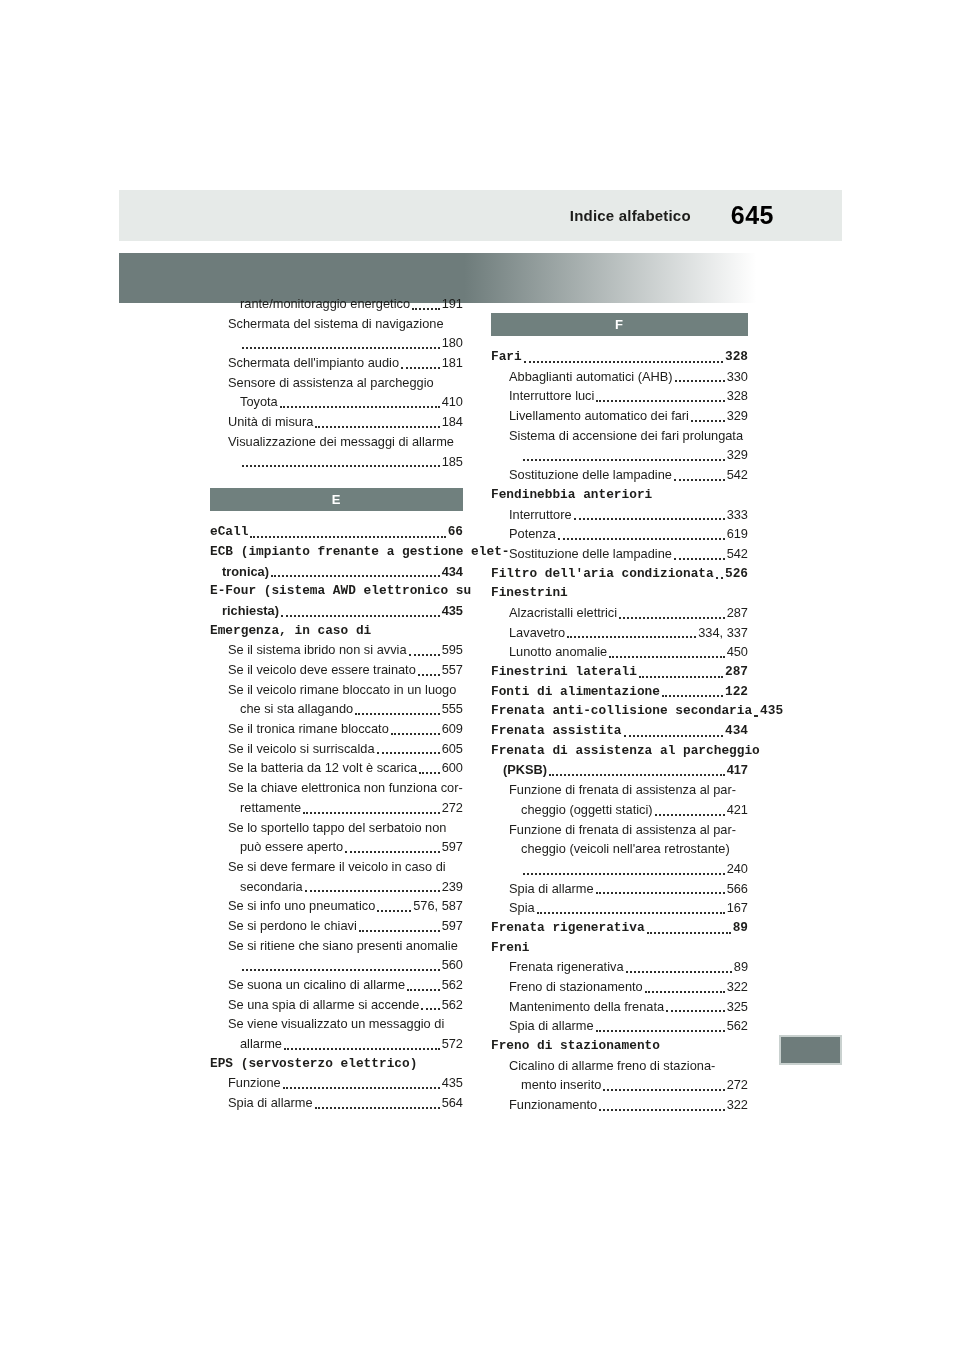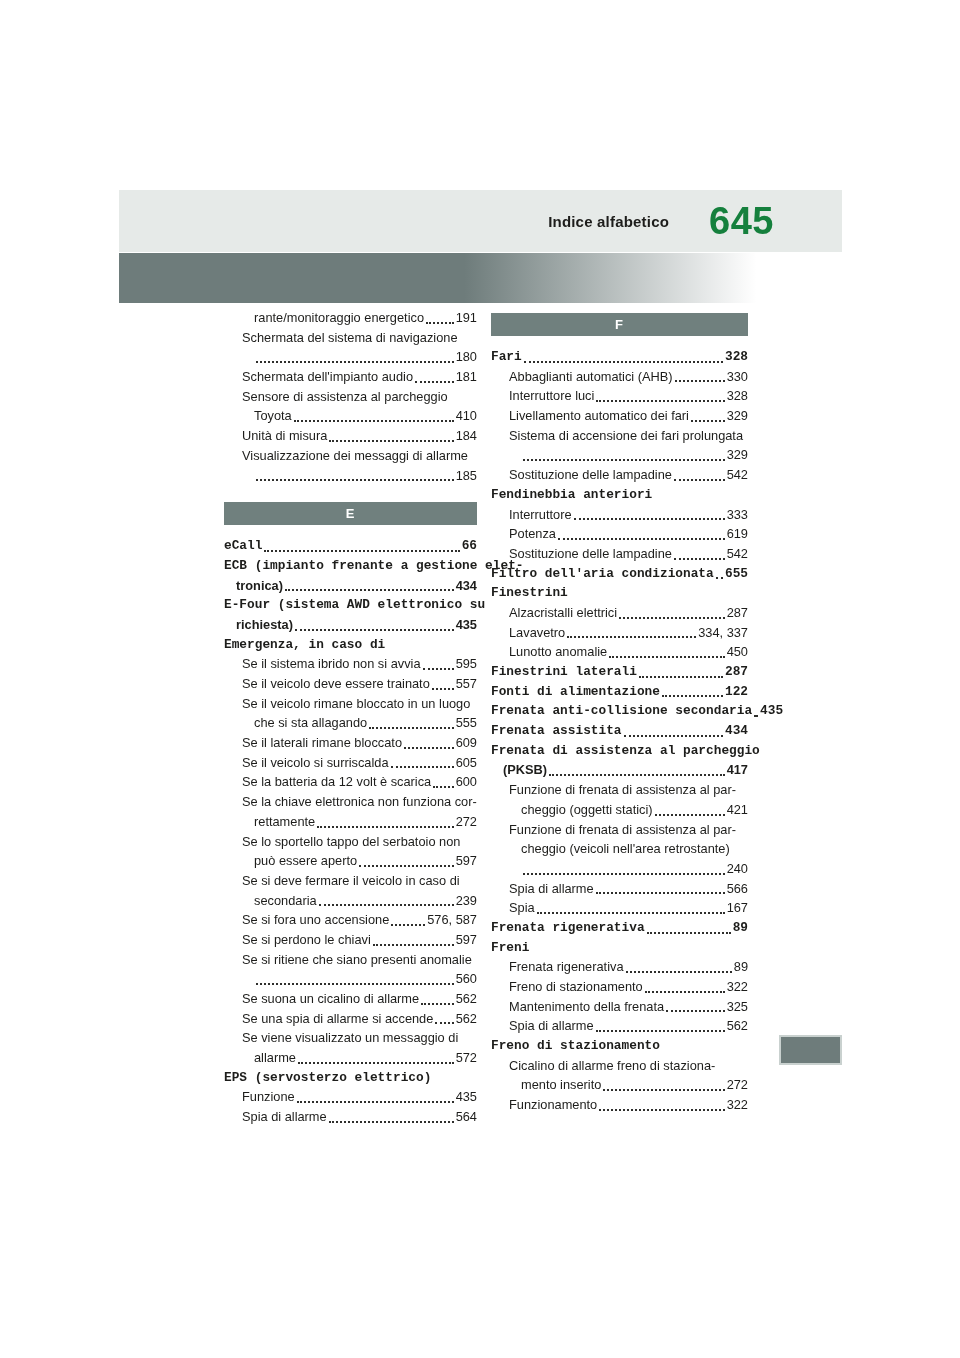--- a/index.html
+++ b/index.html
@@ -1,36 +1,36 @@
 <!DOCTYPE html>
 <html style="--band: #e6eae8; --barbg: #70807e; --slate: #6e7c7b; --text: #1d1d1b; --wm: #9a9a9a;"><head>
 <meta charset="utf-8">
 <style>
   html,body{margin:0;padding:0;background:#ffffff;}
   body{width:960px;height:1358px;font-family:"Liberation Sans","DejaVu Sans",sans-serif;}
   .page{position:relative;width:960px;height:1358px;background:#fff;overflow:hidden;}
 
   
   .header-band{
-    position:absolute;left:119px;top:190px;width:723px;height:62px;
+    position:absolute;left:119px;top:190px;width:723px;height:51px;
     background:var(--band,#e6eae8);
     display:flex;align-items:center;justify-content:flex-end;
   }
   .header-title{font-weight:bold;font-size:15px;color:var(--text,#1d1d1b);letter-spacing:0.2px;}
-  .header-pageno{font-weight:bold;font-size:38px;color:#15803d;margin-left:40px;margin-right:68px;letter-spacing:0.5px;}
+  .header-pageno{font-weight:bold;font-size:25px;color:#000000;margin-left:40px;margin-right:68px;letter-spacing:0.5px;}
 
   
   .gradient-bar{
     position:absolute;left:119px;top:253px;width:664px;height:50px;
     background:linear-gradient(90deg,var(--slate,#6e7c7b) 0%,var(--slate,#6e7c7b) 52%,#ffffff 96%);
   }
 
   
   .col{position:absolute;font-size:12.8px;line-height:19.7px;color:var(--text,#1d1d1b);}
-  .col-left{left:210px;top:308px;width:253px;margin-left:14px;}
+  .col-left{left:210px;top:294px;width:253px;}
   .col-right{left:491px;top:313px;width:257px;}
 
   .sec:not(:first-child) .bar{margin-top:17px;}
   .bar{
     height:23px;background:var(--barbg,#70807e);margin-bottom:11px;
     display:flex;align-items:center;justify-content:center;
     color:#fff;font-weight:bold;font-size:13px;letter-spacing:1px;
   }
 
   .entry{display:flex;align-items:baseline;white-space:nowrap;height:19.7px;}
@@ -153,21 +153,21 @@
         </div>
         <div class="entry s-sub">
           <span class="txt">Se il veicolo rimane bloccato in un luogo</span>
         </div>
         <div class="entry s-subwrap">
           <span class="txt">che si sta allagando</span>
           <span class="leader"></span>
           <span class="pg">555</span>
         </div>
         <div class="entry s-sub">
-          <span class="txt">Se il laterali rimane bloccato</span>
+          <span class="txt">Se il tronica rimane bloccato</span>
           <span class="leader"></span>
           <span class="pg">609</span>
         </div>
         <div class="entry s-sub">
           <span class="txt">Se il veicolo si surriscalda</span>
           <span class="leader"></span>
           <span class="pg">605</span>
         </div>
         <div class="entry s-sub">
           <span class="txt">Se la batteria da 12 volt è scarica</span>
@@ -192,21 +192,21 @@
         </div>
         <div class="entry s-sub">
           <span class="txt">Se si deve fermare il veicolo in caso di</span>
         </div>
         <div class="entry s-subwrap">
           <span class="txt">secondaria</span>
           <span class="leader"></span>
           <span class="pg">239</span>
         </div>
         <div class="entry s-sub">
-          <span class="txt">Se si fora uno accensione</span>
+          <span class="txt">Se si info uno pneumatico</span>
           <span class="leader"></span>
           <span class="pg">576, 587</span>
         </div>
         <div class="entry s-sub">
           <span class="txt">Se si perdono le chiavi</span>
           <span class="leader"></span>
           <span class="pg">597</span>
         </div>
         <div class="entry s-sub">
           <span class="txt">Se si ritiene che siano presenti anomalie</span>
@@ -301,21 +301,21 @@
           <span class="pg">619</span>
         </div>
         <div class="entry s-sub">
           <span class="txt">Sostituzione delle lampadine</span>
           <span class="leader"></span>
           <span class="pg">542</span>
         </div>
         <div class="entry s-main">
           <span class="txt">Filtro dell'aria condizionata</span>
           <span class="leader"></span>
-          <span class="pg">655</span>
+          <span class="pg">526</span>
         </div>
         <div class="entry s-main">
           <span class="txt">Finestrini</span>
         </div>
         <div class="entry s-sub">
           <span class="txt">Alzacristalli elettrici</span>
           <span class="leader"></span>
           <span class="pg">287</span>
         </div>
         <div class="entry s-sub">

